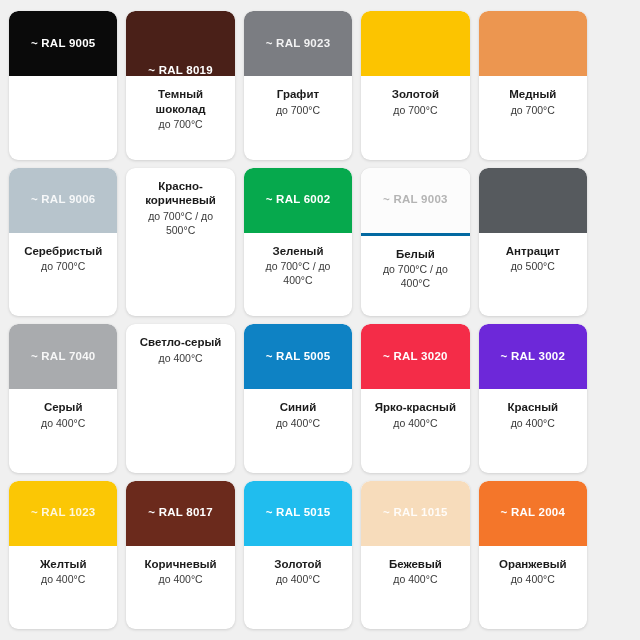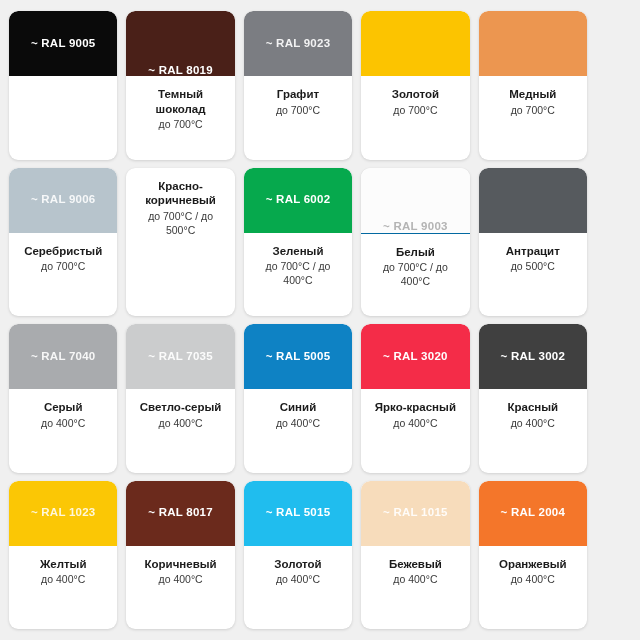--- a/index.html
+++ b/index.html
@@ -75,22 +75,21 @@
   .temp {
     font-size: 10.5px;
     color: #3a3a3a;
     text-align: center;
     line-height: 1.32;
     font-weight: normal;
   }
 
   
   .card.is-white .swatch {
-    border-bottom: 1px solid #0369a1;
-    align-items: flex-end;
+    border-bottom: 3px solid #0369a1;
   }
 </style>
 </head>
 <body>
 
 <div id="grid">
     <div class="card">
       <div class="swatch" style="background: rgb(10, 10, 10);">
         <span class="swatch-label" style="color: rgb(255, 255, 255);">~ RAL 9005</span>
       </div>
@@ -176,23 +175,20 @@
     <div class="card">
       <div class="swatch" style="background: rgb(169, 171, 174);">
         <span class="swatch-label" style="color: rgba(255, 255, 255, 0.9);">~ RAL 7040</span>
       </div>
       <div class="info">
         <div class="color-name">Серый</div>
         <div class="temp">до 400°C</div>
       </div>
     </div>
     <div class="card">
-      <div class="swatch" style="background: rgb(203, 204, 205);">
-        <span class="swatch-label" style="color: rgba(255, 255, 255, 0.92);">~ RAL 7035</span>
-      </div>
       <div class="info">
         <div class="color-name">Светло-серый</div>
         <div class="temp">до 400°C</div>
       </div>
     </div>
     <div class="card">
       <div class="swatch" style="background: rgb(14, 130, 196);">
         <span class="swatch-label" style="color: rgb(255, 255, 255);">~ RAL 5005</span>
       </div>
       <div class="info">
@@ -203,21 +199,21 @@
     <div class="card">
       <div class="swatch" style="background: rgb(244, 44, 72);">
         <span class="swatch-label" style="color: rgb(255, 255, 255);">~ RAL 3020</span>
       </div>
       <div class="info">
         <div class="color-name">Ярко-красный</div>
         <div class="temp">до 400°C</div>
       </div>
     </div>
     <div class="card">
-      <div class="swatch" style="background: #404040; text-align: right;">
+      <div class="swatch" style="background: #6d28d9; text-align: right;">
         <span class="swatch-label" style="color: rgb(255, 255, 255);">~ RAL 3002</span>
       </div>
       <div class="info">
         <div class="color-name">Красный</div>
         <div class="temp">до 400°C</div>
       </div>
     </div>
     <div class="card">
       <div class="swatch" style="background: rgb(251, 199, 5);">
         <span class="swatch-label" style="color: rgba(255, 255, 255, 0.85);">~ RAL 1023</span>

